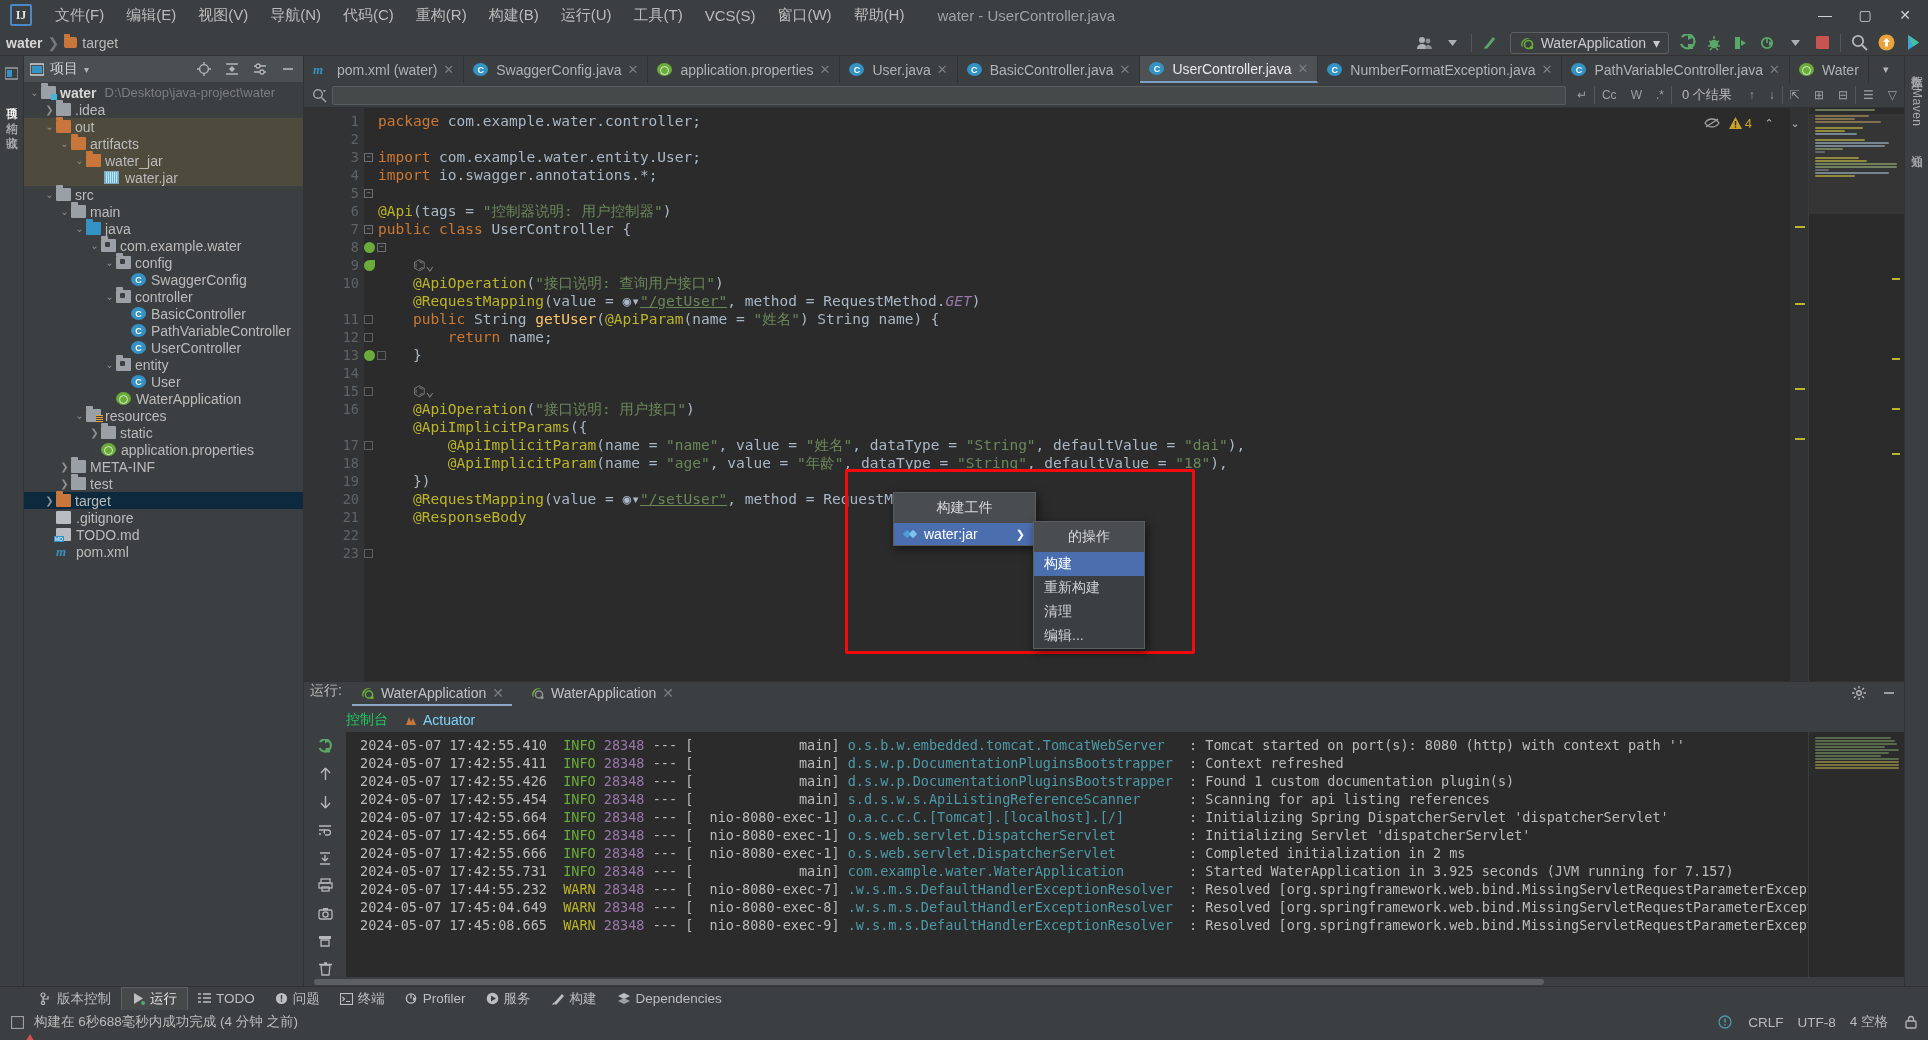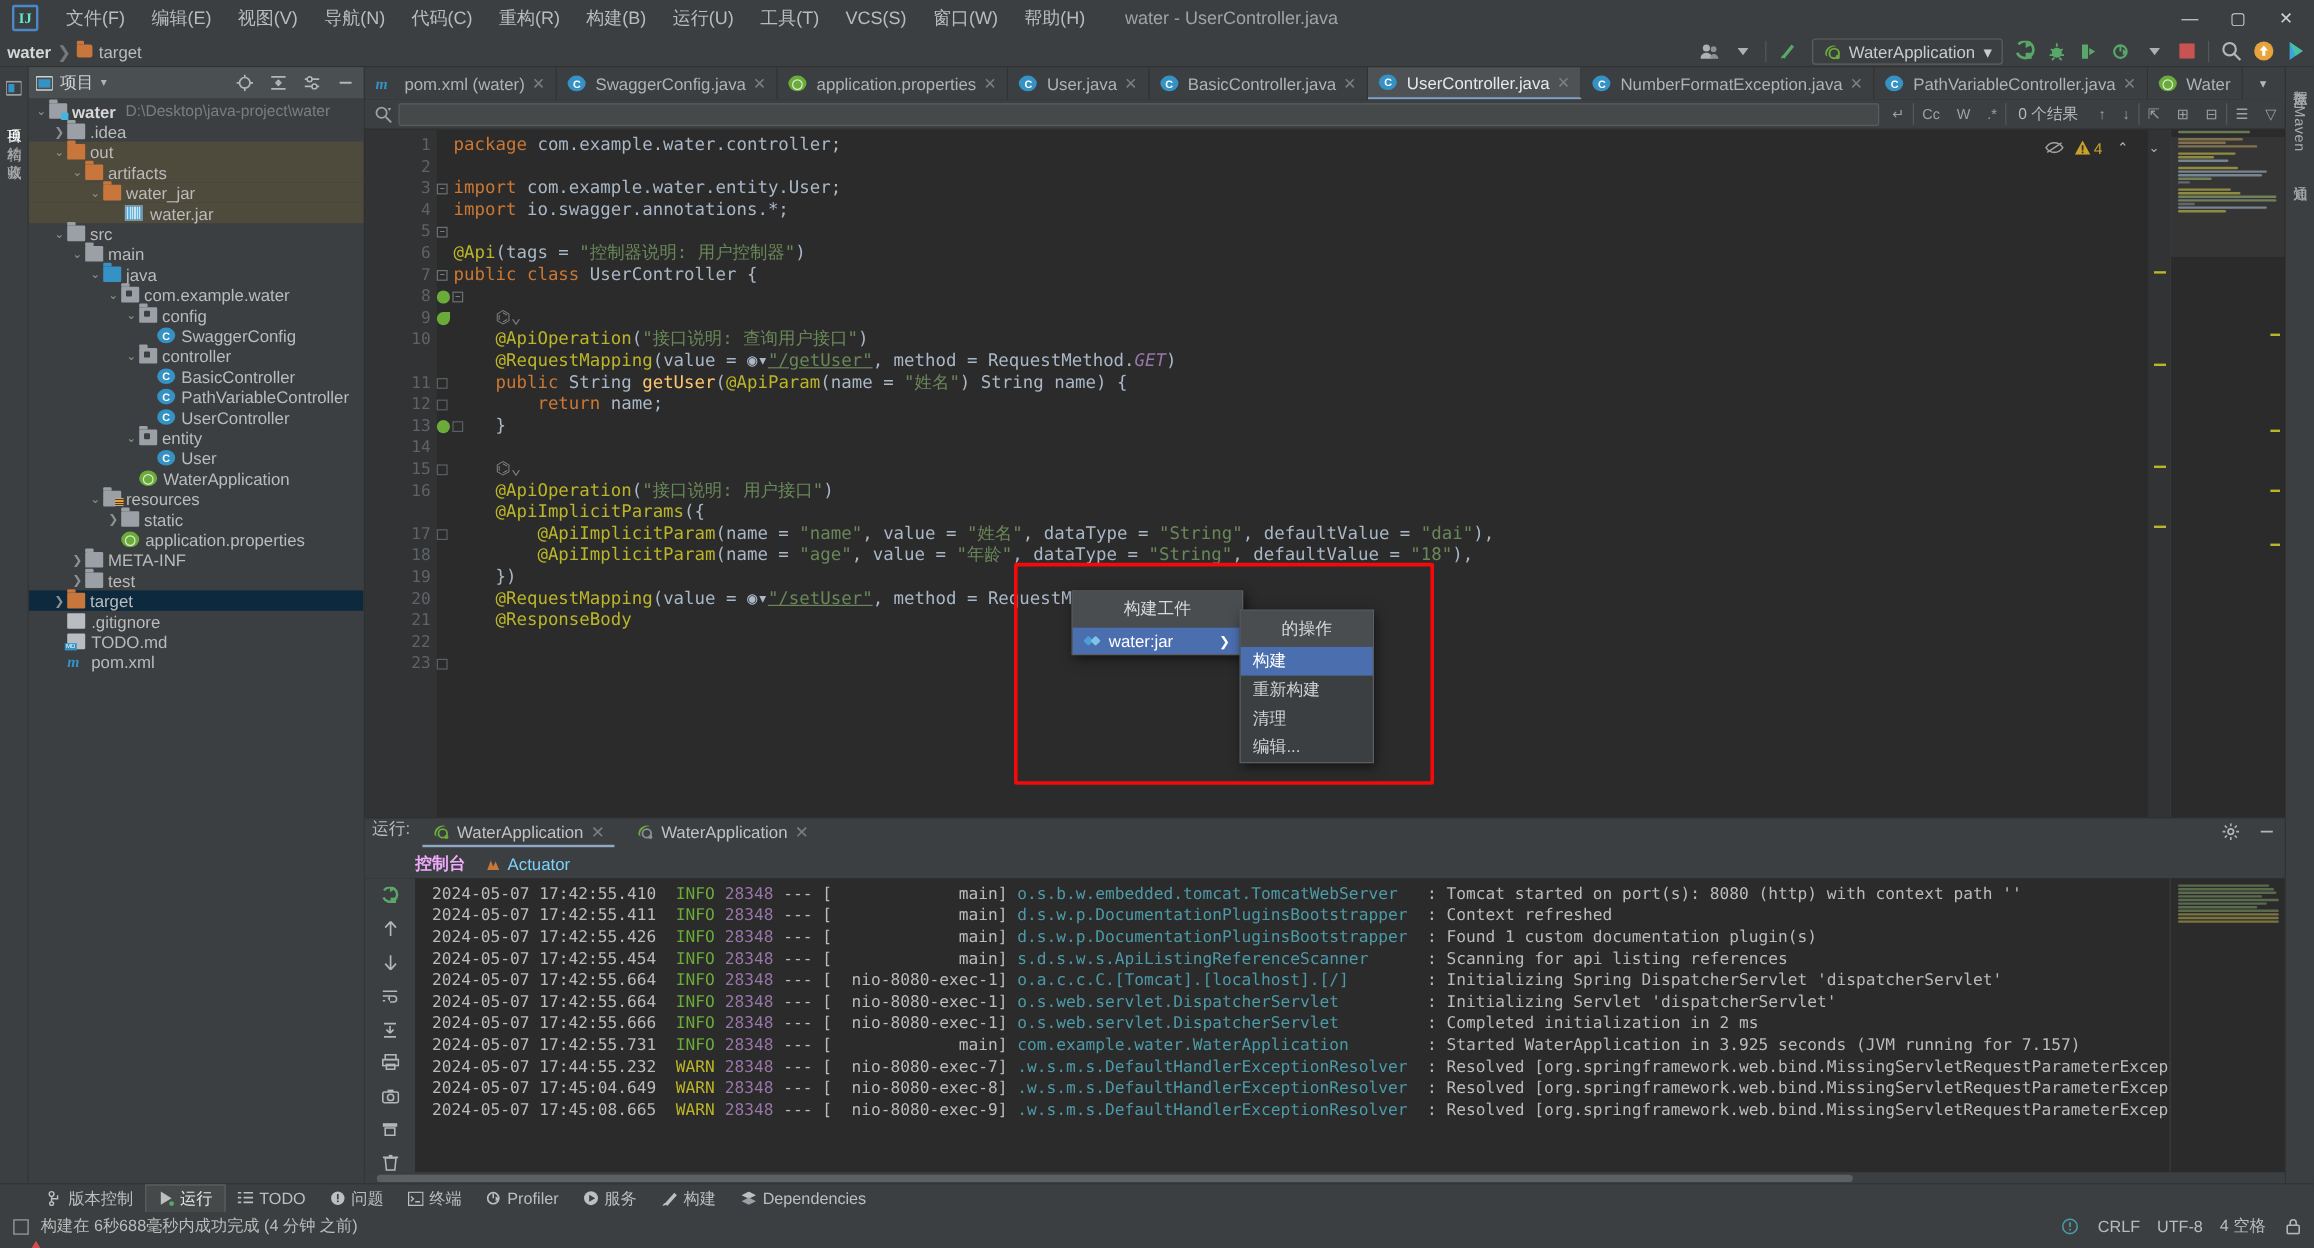--- a/index.html
+++ b/index.html
@@ -11,21 +11,21 @@
     color:#bbbbbb;
     overflow:hidden;
     position:relative;
   }
   
   #app{ width:1928px; height:1040px; display:flex; flex-direction:column; background:#3c3f41; }
 
   
   .titlebar{ height:30px; background:#3c3f41; display:flex; align-items:center; padding-left:10px; flex:0 0 30px; }
   .ij-logo{ width:22px; height:22px; border:2px solid #4a88c7; border-radius:2px; display:flex; align-items:center;
-            justify-content:center; font-size:12px; color:#5eead4; font-family:"Liberation Serif", serif; font-weight:bold; }
+            justify-content:center; font-size:12px; color:#e5e5e5; font-family:"Liberation Serif", serif; font-weight:bold; }
   .menubar{ display:flex; align-items:center; margin-left:12px; }
   .menubar > div{ padding:4px 11px; font-size:15px; color:#bbbbbb; white-space:nowrap; }
   .win-title{ margin-left:22px; color:#a0a3a6; font-size:15px; white-space:nowrap; }
   .titlebar-right{ margin-left:auto; display:flex; align-items:center; gap:2px; padding-right:4px; }
   .winbtn{ width:38px; height:28px; display:flex; align-items:center; justify-content:center; color:#cfd2d4; font-size:14px; }
 
   
   .navbar{ height:26px; background:#3c3f41; display:flex; align-items:center; padding:0 6px; flex:0 0 26px;
            border-bottom:1px solid #323232; }
   .crumb{ display:flex; align-items:center; gap:5px; font-size:14px; color:#bbbbbb; }
@@ -145,21 +145,21 @@
   
   .runpanel{ height:305px; background:#3c3f41; display:flex; flex-direction:column; flex:0 0 305px;
              border-top:1px solid #2f3133; }
   .runhdr{ height:26px; display:flex; align-items:flex-start; padding:0 6px; gap:10px; flex:0 0 26px; }
   .runhdr .lbl{ font-size:14px; color:#bbbbbb; }
   .rtab{ display:flex; align-items:center; gap:6px; font-size:14px; color:#c0c2c4; padding:3px 8px; white-space:nowrap;}
   .rtab.active{ border-bottom:2px solid #8fa8c8; }
   .runhdr .right{ margin-left:auto; display:flex; gap:12px; align-items:center;}
   .subtabs{ height:24px; display:flex; align-items:center; gap:16px; padding-left:42px; flex:0 0 24px; }
   .subtab{ font-size:14px; color:#7dd3fc; display:flex; align-items:center; gap:5px; }
-  .subtab.on{ color:#f0abfc;font-weight:bold; }
+  .subtab.on{ color:#22c55e; }
   .consolewrap{ flex:1; display:flex; min-height:0; background:#2b2b2b; }
   .conleft{ width:42px; background:#3c3f41; display:flex; flex-direction:column; align-items:center; gap:11px; padding-top:6px;
             flex:0 0 42px;}
   .consoleout{ flex:1; overflow:hidden; padding:4px 0 0 14px; background:#2b2b2b; }
   .logline{ font-family:"DejaVu Sans Mono", monospace; font-size:13.5px; line-height:18px; white-space:pre; color:#bbbbbb; }
   .lg-ts{ color:#bbbbbb; } .lg-info{ color:#6aab3a; } .lg-warn{ color:#bbb529; } .lg-pid{ color:#9876aa; }
   .lg-thr{ color:#bbbbbb; } .lg-cls{ color:#4c9aa8; } .lg-msg{ color:#bbbbbb; }
   .conright{ width:96px; background:#2b2b2b; flex:0 0 96px; border-left:1px solid #3a3c3e; padding-top:4px;}
   .hscroll{ height:9px; background:#3c3f41; position:relative; }
   .hscroll i{ position:absolute; left:10px; top:2px; height:6px; width:1230px; background:#5c6062; border-radius:3px; }
@@ -1082,21 +1082,21 @@
 
   <div class="popmenu" style="left:893px; top:492px; width:143px;">
     <div class="mtitle">构建工件</div>
     <div class="mitem sel">
       <span class="jar-ic"></span>
       <span>water:jar</span>
       <span class="chev">❯</span>
     </div>
   </div>
 
-  <div class="popmenu" style="left:1033px; top:508px; width:112px;">
+  <div class="popmenu" style="left:1033px; top:521px; width:112px;">
     <div class="mtitle">的操作</div>
     <div class="mitem sel">构建</div>
     <div class="mitem">重新构建</div>
     <div class="mitem">清理</div>
     <div class="mitem">编辑...</div>
   </div>
 
 </div>
 
 </body></html>

